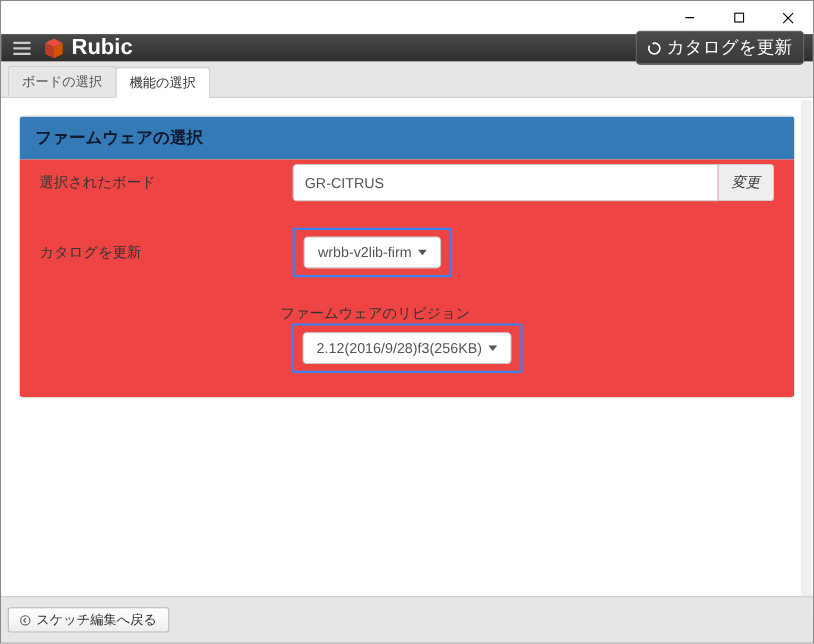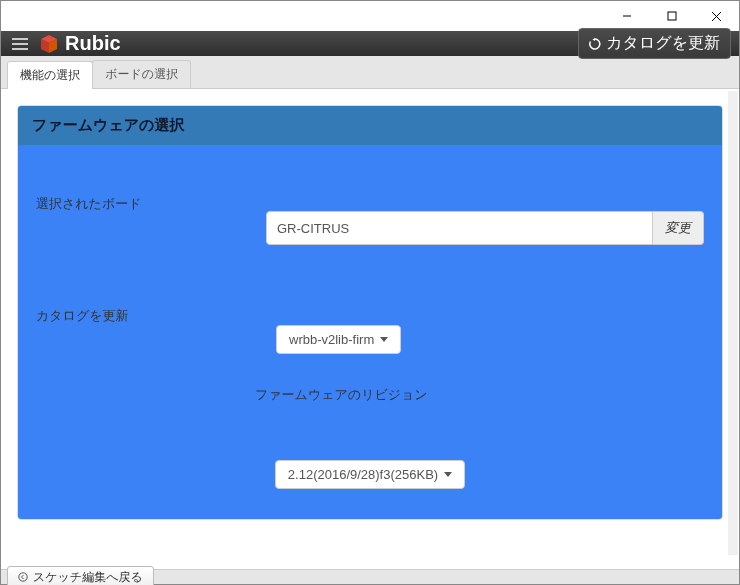--- a/index.html
+++ b/index.html
@@ -105,39 +105,38 @@
     overflow:hidden;
   }
   .panel-header {
     background:#337ab7;
     color:#0f172a;
     padding:10px 14px;
     font-size:15px;
     font-weight:bold;
   }
   .panel-body {
-    padding:18px 18px 22px 18px;
-    background:#3b82f6;
+    padding:4px 18px 22px 18px;
+    background:#ef4444;
   }
   .form-row {
     display:flex;
     align-items:center;
     margin-bottom:24px;
   }
   .form-row:last-child { margin-bottom:0;flex-direction:column; }
   .form-label {
     width:230px;
     font-size:13px;
     color:#333;
   }
   .form-control-wrap {
     flex:1;
     display:flex;
     align-items:center;
-    margin-top:48px;
   }
   .input-group {
     display:flex;
     width:100%;
   }
   .text-input {
     flex:1;
     border:1px solid #ccc;
     border-radius:4px 0 0 4px;
     padding:7px 10px;
@@ -176,21 +175,21 @@
     display:inline-block;
     width:0;height:0;
     border-left:4px solid transparent;
     border-right:4px solid transparent;
     border-top:5px solid #555;
   }
   
   .footer {
     position:absolute;
     left:1px; right:1px; bottom:1px;
-    height:15px;
+    height:42px;
     background:#e6e6e6;
     border-top:1px solid #ccc;
     display:flex;
     align-items:center;
     padding:0 6px;
   }
   .footer-btn {
     border:1px solid #bbb;
     background:linear-gradient(#fff,#eee);
     border-radius:3px;
@@ -244,25 +243,25 @@
   <button class="refresh-btn">
     <svg width="12" height="12" viewBox="0 0 12 12">
       <path d="M6 1 A5 5 0 1 1 1.5 3.5" fill="none" stroke="#fff" stroke-width="1.5"></path>
       <polygon points="6,0 6,3 3.5,1.5" fill="#fff"></polygon>
     </svg>
     <span>カタログを更新</span>
   </button>
 </div>
 
 <div class="tabbar">
+  <div class="tab">
+    <span>ボードの選択</span>
+  </div>
   <div class="tab active">
     <span>機能の選択</span>
-  </div>
-  <div class="tab">
-    <span>ボードの選択</span>
   </div>
 </div>
 
 <div class="content-wrap">
   <div class="panel">
     <div class="panel-header">ファームウェアの選択</div>
     <div class="panel-body">
 
       <div class="form-row">
         <div class="form-label">選択されたボード</div>

